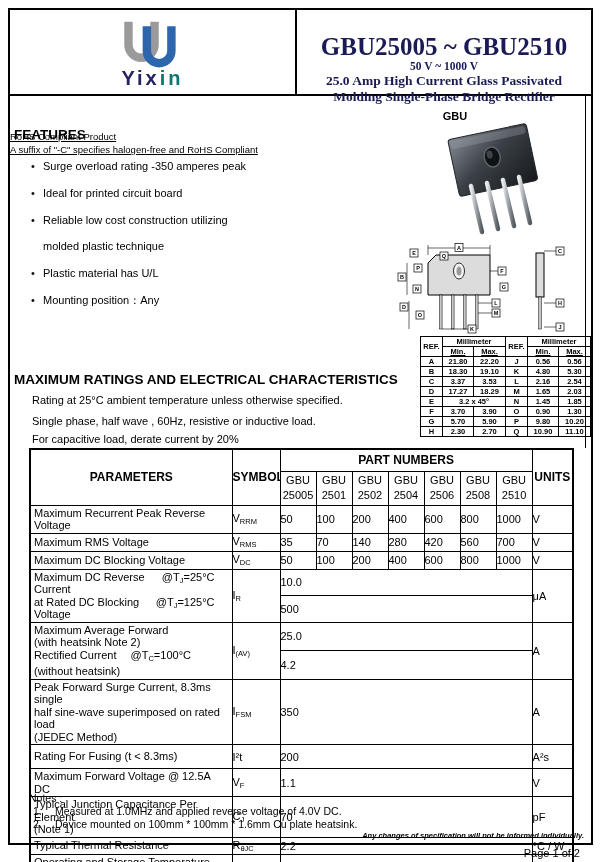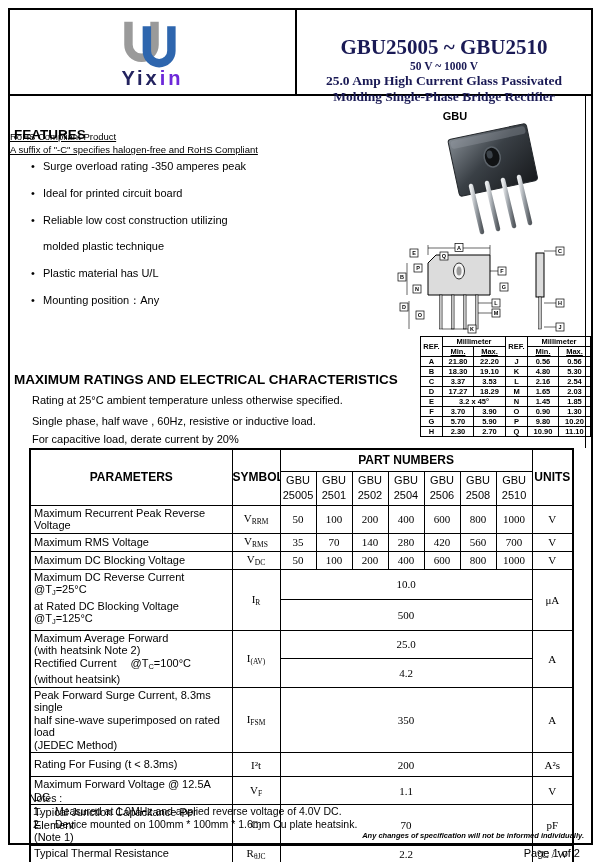--- a/index.html
+++ b/index.html
@@ -8,25 +8,25 @@
     font-family:"Liberation Sans", sans-serif;overflow:hidden;
   }
   .page-border{position:absolute;left:8px;top:8px;width:585px;height:837px;
     border:2px solid #000;box-sizing:border-box;}
   
   .header{position:absolute;left:10px;top:10px;width:581px;height:86px;
     border-bottom:2px solid #000;box-sizing:border-box;display:flex;}
   .header-left{flex:1;display:flex;flex-direction:column;align-items:center;justify-content:center;}
   .logo-name{font-size:20px;font-weight:bold;letter-spacing:3px;line-height:18px;margin-top:-2px;}
   .logo-name .dark{color:#23235f;}
-  .logo-name .accent{color:#6d28d9;}
+  .logo-name .accent{color:#0f766e;}
   .header-right{width:296px;border-left:2px solid #000;box-sizing:border-box;
     display:flex;flex-direction:column;align-items:center;justify-content:center;
     text-align:center;color:#1a1a55;font-family:"Liberation Serif", serif;font-weight:bold;}
-  .title-l1{font-size:21px;line-height:24px;margin-top:36px;}
+  .title-l1{font-size:25px;line-height:24px;margin-top:36px;}
   .title-l2{font-size:11.5px;line-height:14px;}
   .title-l3,.title-l4{font-size:13.5px;line-height:16px;}
   
   .rohs{position:absolute;left:10px;top:99px;width:523px;text-align:left;font-size:9.5px;line-height:13px;margin-top:31px;}
   .rohs div{text-decoration:underline;}
   .gbu-label{position:absolute;left:420px;top:110px;width:70px;text-align:center;
     font-weight:bold;font-size:11px;}
   .fig-border{position:absolute;left:585px;top:96px;height:352px;border-left:1.5px solid #000;}
   
   .features-h{position:absolute;left:14px;top:127px;font-size:13.5px;font-weight:bold;text-align:right;}
@@ -44,23 +44,23 @@
   
   .section-title{position:absolute;left:14px;top:372px;font-size:13.5px;font-weight:bold;}
   .section-sub{position:absolute;left:32px;font-size:11px;}
   
   .ratings{position:absolute;left:29px;top:448px;border-collapse:collapse;table-layout:fixed;
     width:543px;border:2px solid #000;}
   .ratings td{border:1px solid #000;font-size:11px;padding:0;overflow:hidden;vertical-align:middle;}
   .ratings .hdr{font-weight:bold;text-align:center;font-size:12px;}
   .ratings .part{text-align:center;line-height:15px;font-size:11px;}
   .ratings .param{text-align:left;padding:1px 3px;line-height:12.5px;}
-  .ratings .sym,.ratings .val,.ratings .unit{text-align:center;font-family:Liberation Serif, serif;}
+  .ratings .sym,.ratings .val,.ratings .unit{}
   .ratings sub{font-size:7.5px;vertical-align:-2px;}
-  .pline{display:flex;justify-content:space-between;padding-right:14px;flex-direction:column;}
+  .pline{display:flex;justify-content:space-between;padding-right:14px;}
   .gapl{margin-left:14px;}
   .rh22{height:22px;} .rh34{height:34px;} .rh18{height:18px;} .rh17{height:17px;}
   .rh26{height:26px;} .rh36{height:36px;} .rh24{height:24px;} .rh30{height:26px;}
   
   .notes{position:absolute;left:29px;top:792px;font-size:10.5px;line-height:13px;}
   .note-row{display:flex;}
   .note-num{width:26px;padding-left:4px;box-sizing:border-box;}
   .disclaimer{position:absolute;left:200px;top:831px;width:384px;text-align:right;
     font-size:7.5px;font-style:italic;font-weight:bold;}
   .pageno{position:absolute;left:420px;top:847px;width:160px;text-align:right;font-size:11px;}

